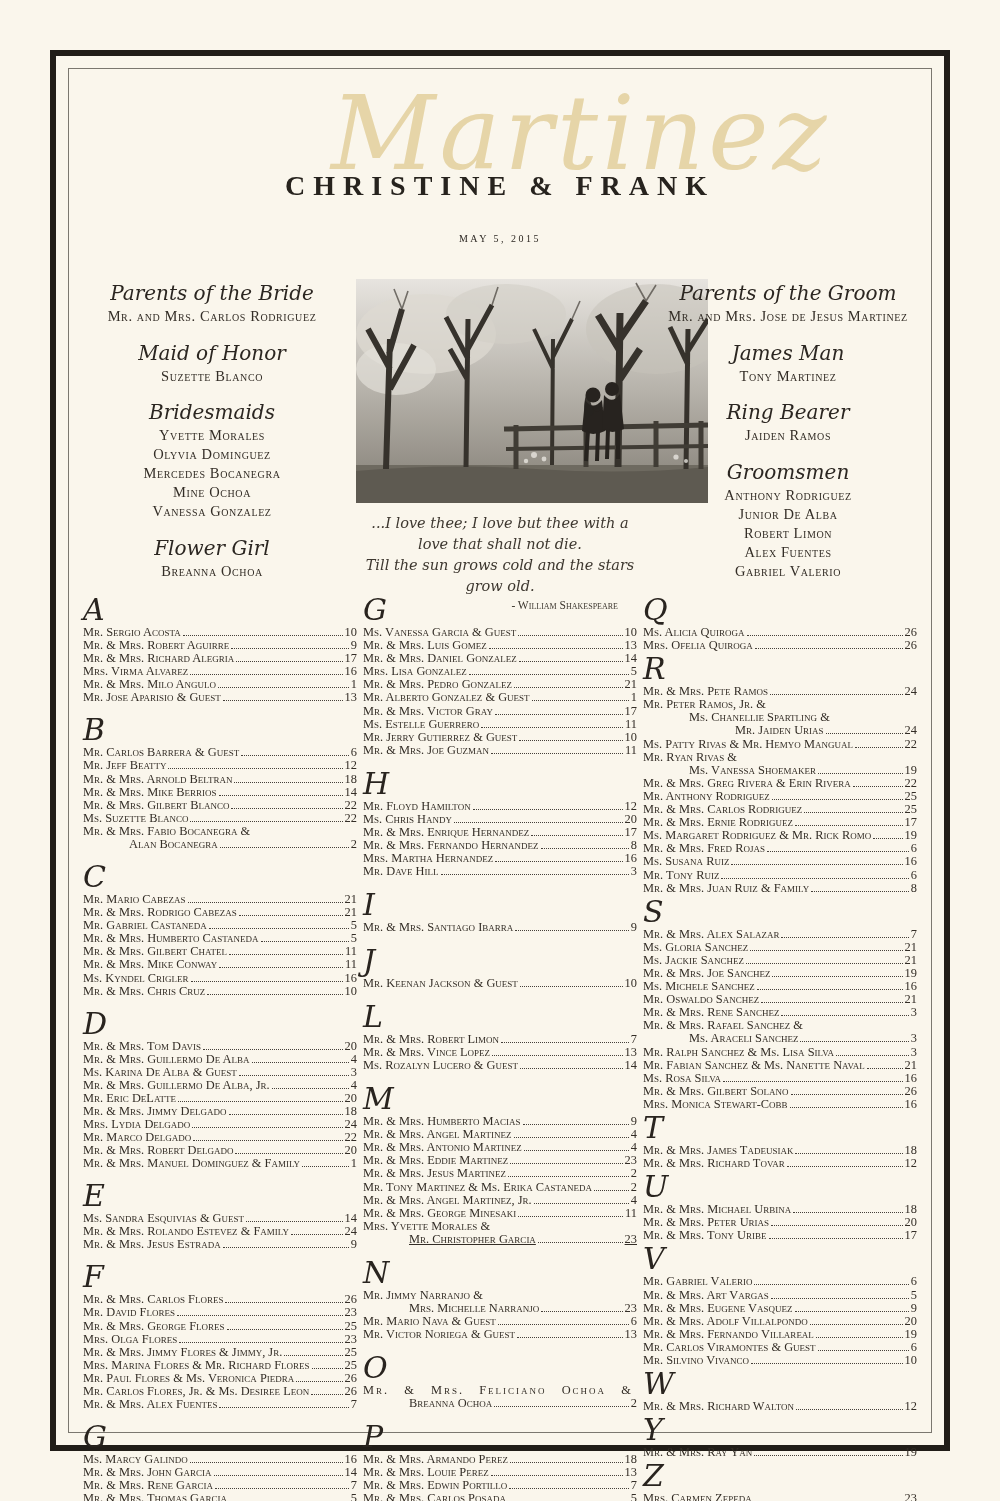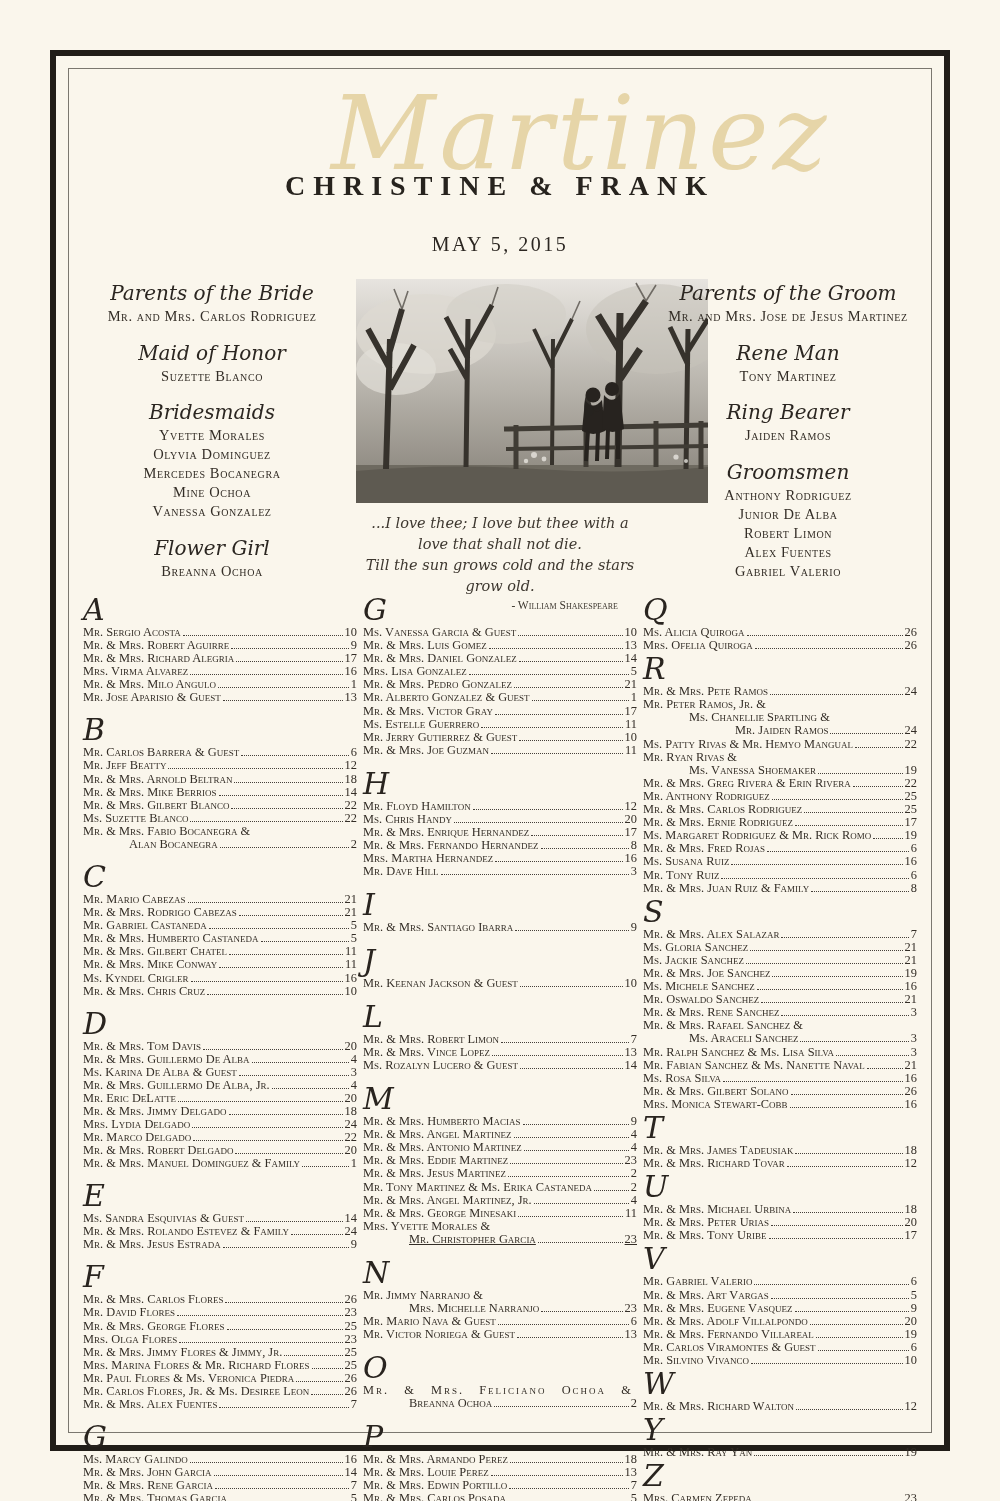--- a/index.html
+++ b/index.html
@@ -40,21 +40,21 @@
     text-align:center;
     font-size:28px; font-weight:600;
     letter-spacing:8px;
     text-transform:uppercase;
     color:#27231e;
     margin-top:33px;
   }
   .wed-date {
     position:absolute; left:0; right:0; top:158px;
     text-align:center;
-    font-size:20px; letter-spacing:2.5px;
+    font-size:10px; letter-spacing:2.5px;
     text-transform:uppercase;
     color:#2c2722;
   }
 
   
   .party-row { display:flex; justify-content:space-between; margin-top:8px; height:308px; flex:none; }
   .party-col {
     width:258px; display:flex; flex-direction:column;
     justify-content:space-between; text-align:center;
     padding:2px 0 6px 0;
@@ -202,21 +202,21 @@
           <div class="quote-attr">- William Shakespeare</div>
         </div>
       </div>
 
       <div class="party-col" id="right-party">
           <div class="party-block">
             <div class="party-title">Parents of the Groom</div>
             <div class="party-name">Mr. and Mrs. Jose de Jesus Martinez</div>
           </div>
           <div class="party-block">
-            <div class="party-title">Rene Man</div>
+            <div class="party-title">James Man</div>
             <div class="party-name">Tony Martinez</div>
           </div>
           <div class="party-block">
             <div class="party-title">Ring Bearer</div>
             <div class="party-name">Jaiden Ramos</div>
           </div>
           <div class="party-block">
             <div class="party-title">Groomsmen</div>
             <div class="party-name">Anthony Rodriguez</div>
             <div class="party-name">Junior De Alba</div>
@@ -738,21 +738,21 @@
               <span class="dots"></span>
               <span class="tbl">24</span>
             </div>
             <div class="entry-line">
               <span class="nm">Mr. Peter Ramos, Jr. &amp;</span>
             </div>
             <div class="entry-line" style="padding-left: 46px;">
               <span class="nm">Ms. Chanellie Spartling &amp;</span>
             </div>
             <div class="entry-line" style="padding-left: 92px;">
-              <span class="nm">Mr. Jaiden Ramos</span>
+              <span class="nm">Mr. Jaiden Urias</span>
               <span class="dots"></span>
               <span class="tbl">24</span>
             </div>
             <div class="entry-line">
               <span class="nm">Ms. Patty Rivas &amp; Mr. Hemyo Mangual</span>
               <span class="dots"></span>
               <span class="tbl">22</span>
             </div>
             <div class="entry-line">
               <span class="nm">Mr. Ryan Rivas &amp;</span>

